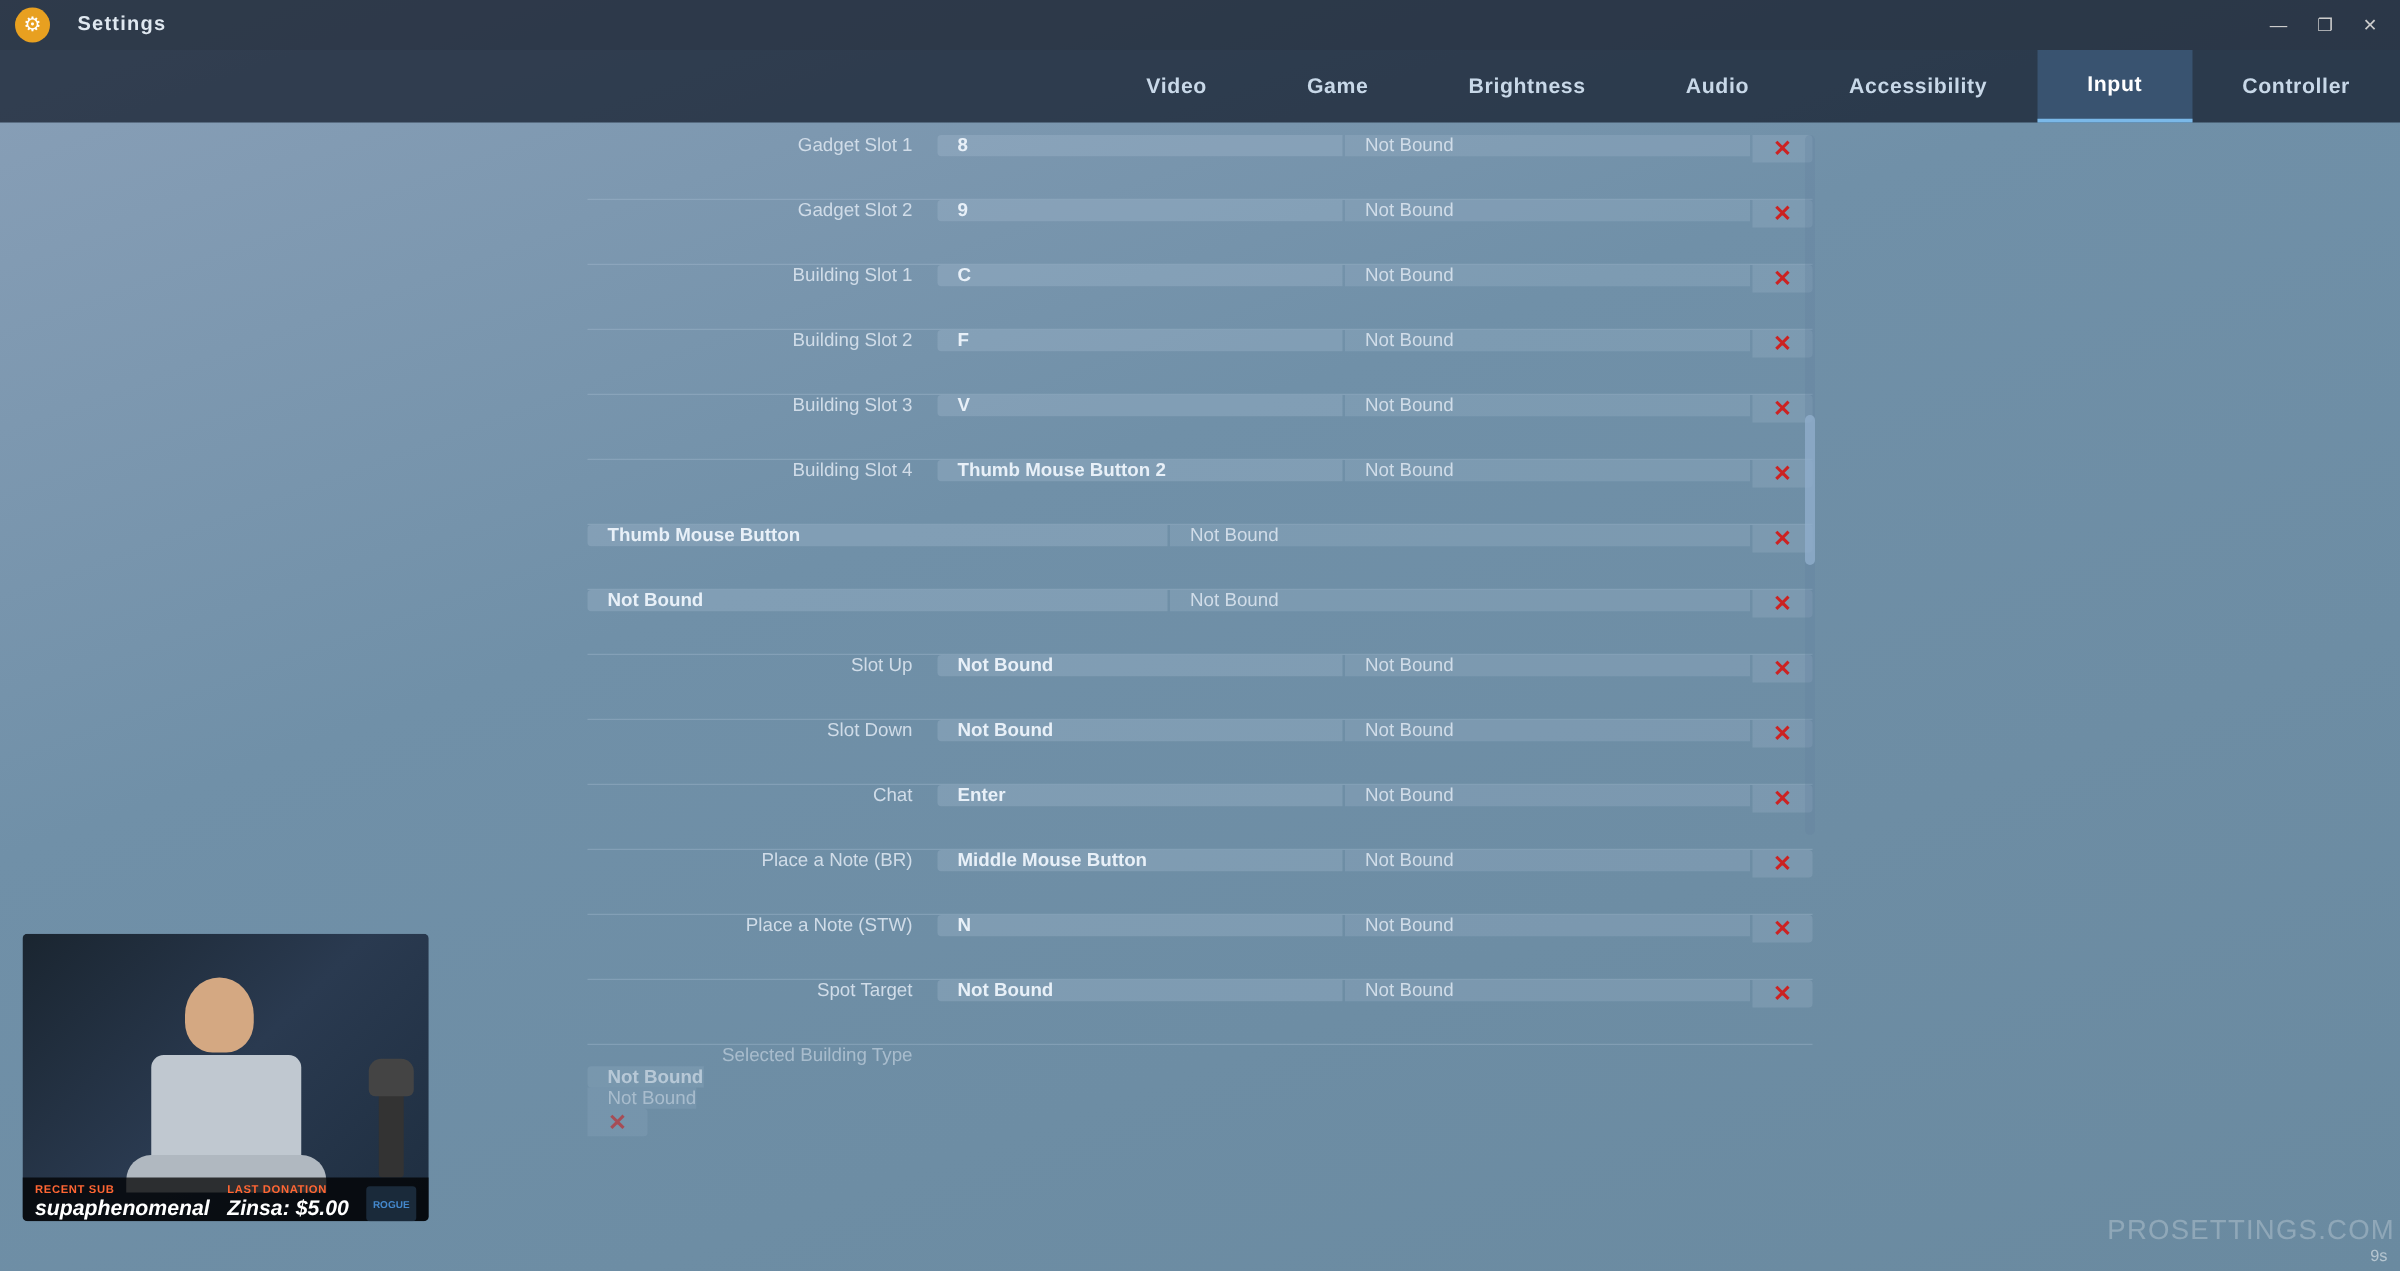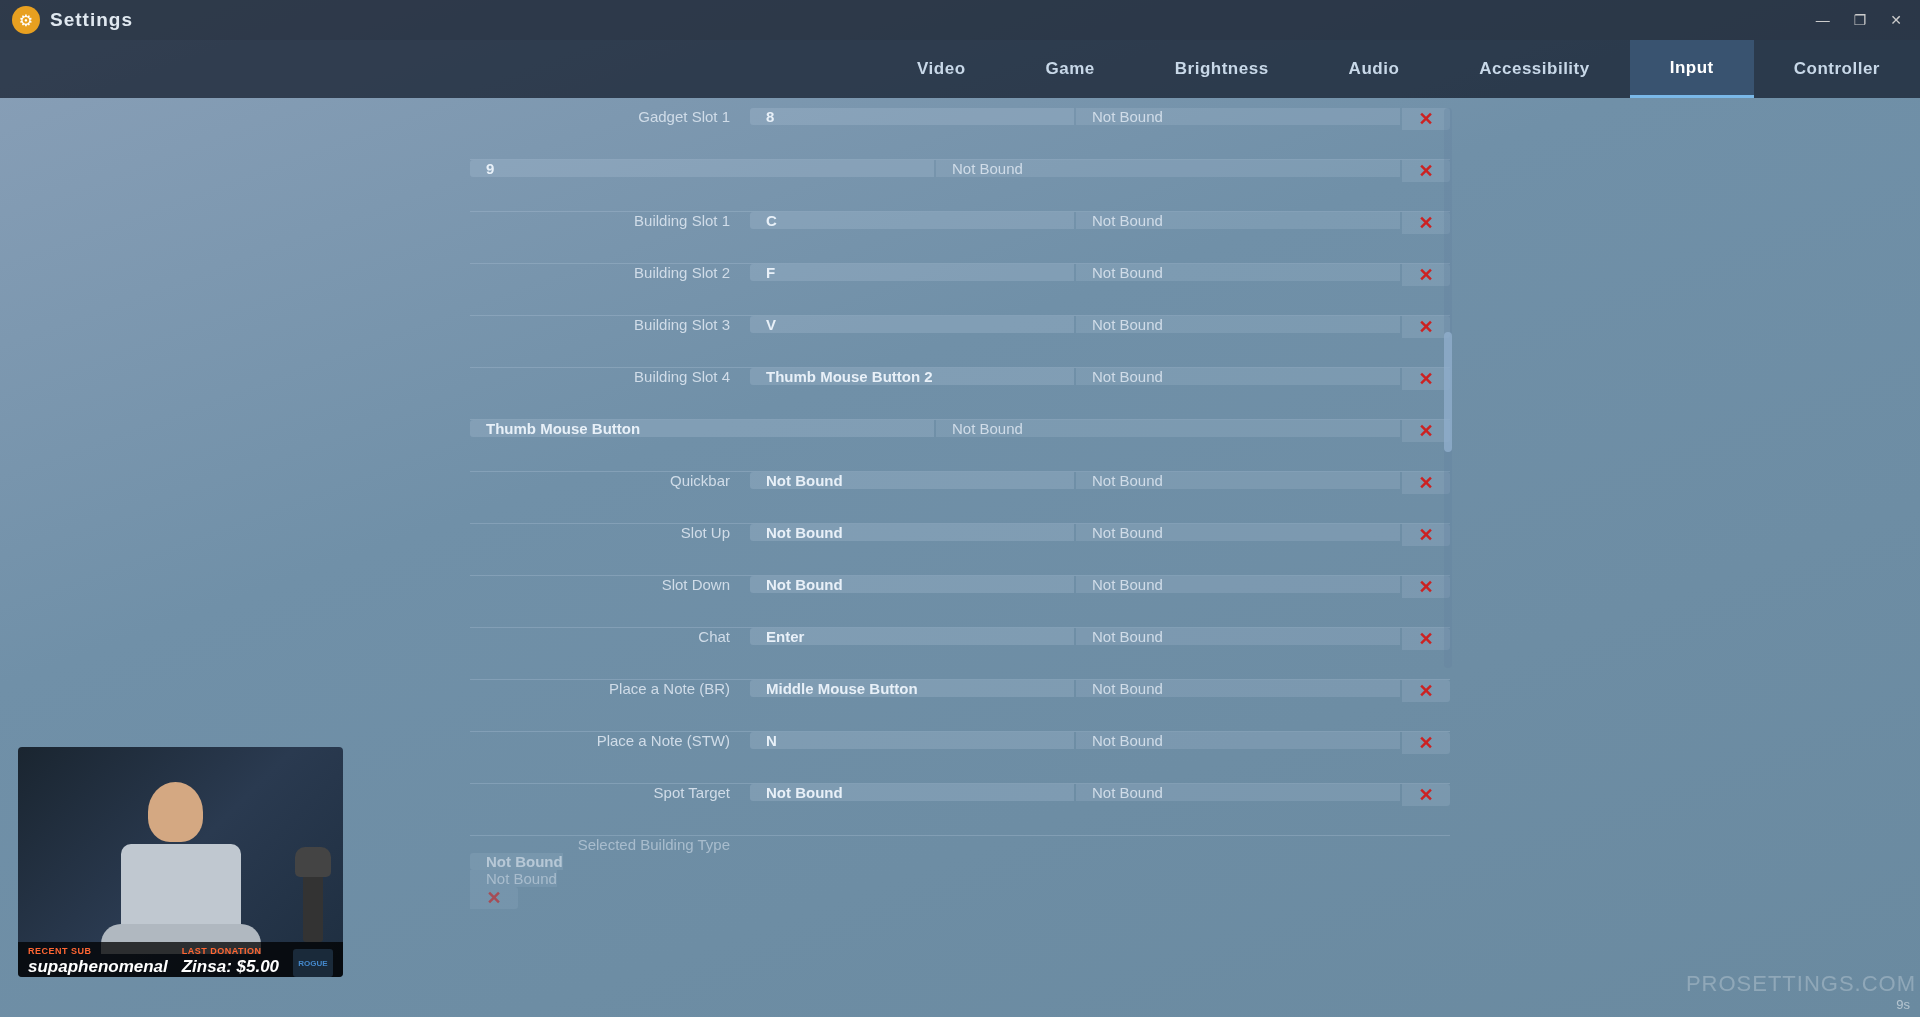--- a/index.html
+++ b/index.html
@@ -40,23 +40,24 @@
     .settings-gear {
       width: 28px; height: 28px;
       background: #e8a020;
       border-radius: 50%;
       display: flex; align-items: center; justify-content: center;
       font-size: 16px;
       color: #fff;
     }
     .titlebar-title {
       color: #e0e8f0;
-      font-size: 19px;
+      font-size: 16px;
       font-weight: bold;
       letter-spacing: 1px;
+      margin-left: 12px;
     }
     .titlebar-controls {
       display: flex;
       gap: 12px;
       align-items: center;
     }
     .titlebar-btn {
       color: #ccc;
       font-size: 14px;
       cursor: pointer;
@@ -361,20 +362,21 @@
       <div class="binding-row">
         <div class="binding-label">Gadget Slot 1</div>
         <div class="binding-key">8</div>
         <div class="binding-alt">Not Bound</div>
         <div class="binding-clear">
             <span class="x-icon">✕</span>
           </div>
       </div>
 
       <div class="binding-row">
+        <div class="binding-label">Gadget Slot 2</div>
         <div class="binding-key">9</div>
         <div class="binding-alt">Not Bound</div>
         <div class="binding-clear">
             <span class="x-icon">✕</span>
           </div>
       </div>
 
       <div class="binding-row">
         <div class="binding-label">Building Slot 1</div>
         <div class="binding-key">C</div>
@@ -413,21 +415,20 @@
 
       <div class="binding-row">
         <div class="binding-key">Thumb Mouse Button</div>
         <div class="binding-alt">Not Bound</div>
         <div class="binding-clear">
             <span class="x-icon">✕</span>
           </div>
       </div>
 
       <div class="binding-row">
-        <div class="binding-label">Quickbar</div>
         <div class="binding-key">Not Bound</div>
         <div class="binding-alt">Not Bound</div>
         <div class="binding-clear">
             <span class="x-icon">✕</span>
           </div>
       </div>
 
       <div class="binding-row">
         <div class="binding-label">Slot Up</div>
         <div class="binding-key">Not Bound</div>

